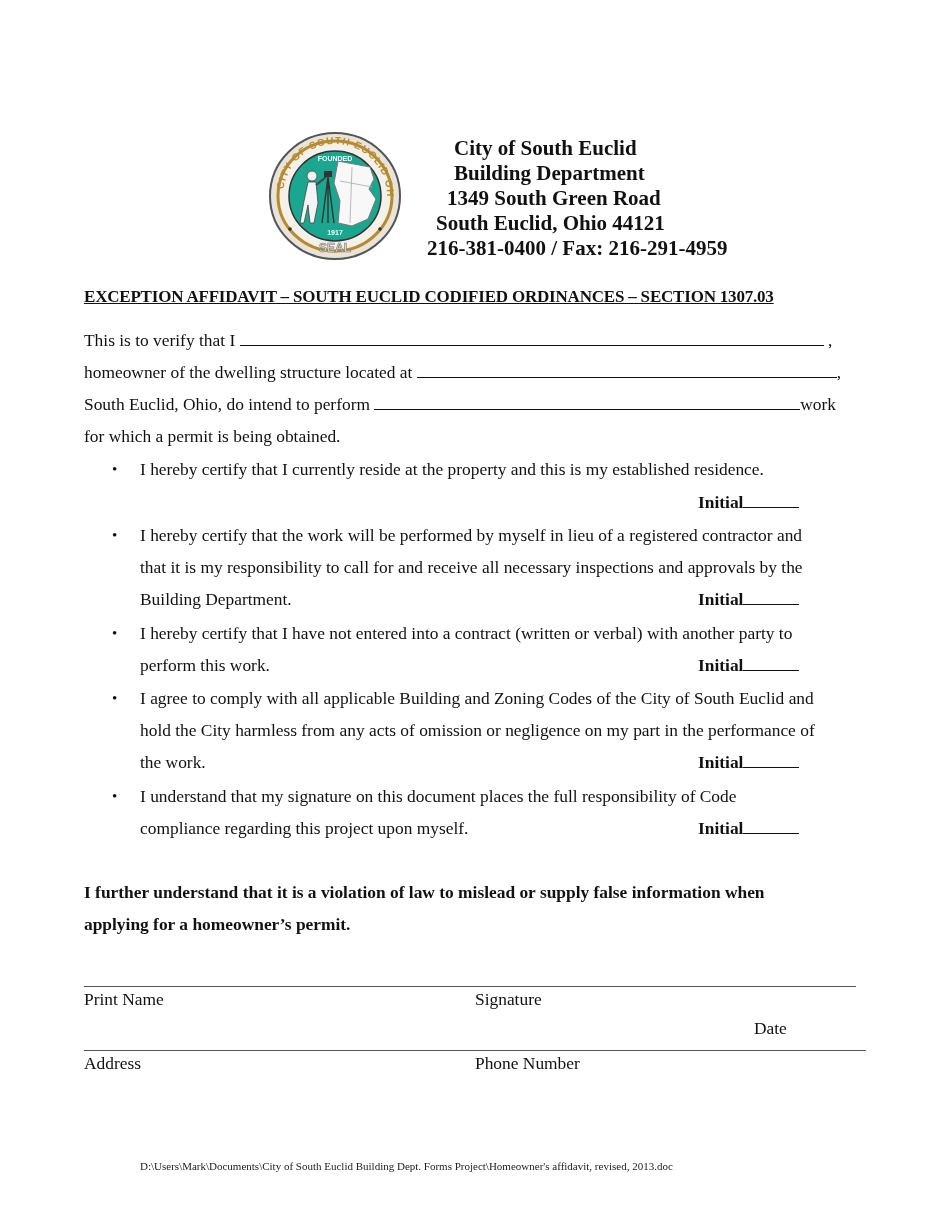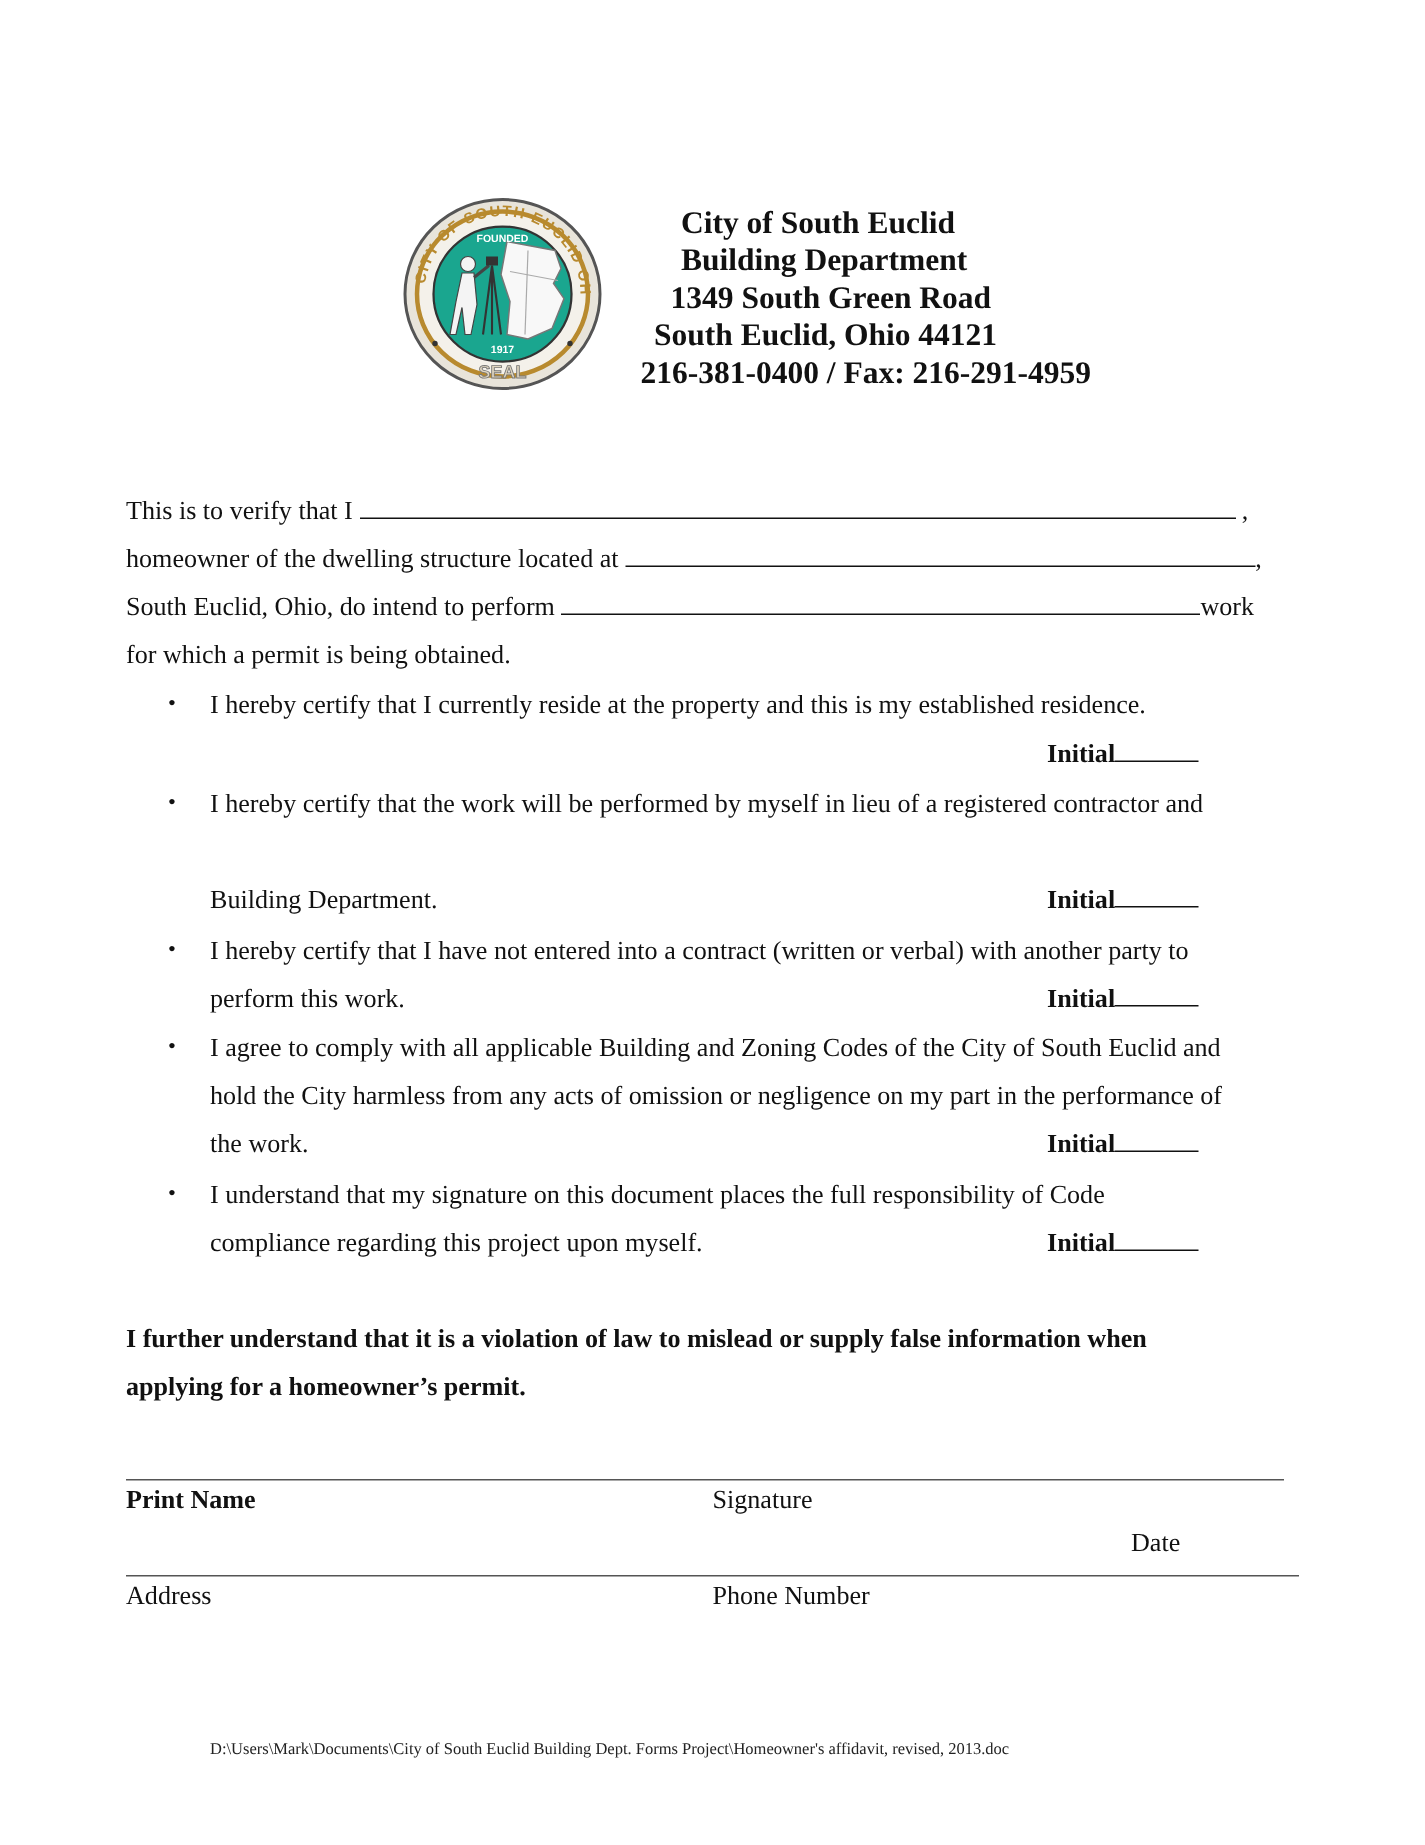--- a/index.html
+++ b/index.html
@@ -155,20 +155,21 @@
   </div>
 
   <div class="letterhead">
     <div class="lh-line lh-1">City of South Euclid</div>
     <div class="lh-line lh-2">Building Department</div>
     <div class="lh-line lh-3">1349 South Green Road</div>
     <div class="lh-line lh-4">South Euclid, Ohio  44121</div>
     <div class="lh-line lh-5">216-381-0400 / Fax: 216-291-4959</div>
   </div>
 
+  <div class="doc-title">EXCEPTION AFFIDAVIT – SOUTH EUCLID CODIFIED ORDINANCES – SECTION 1307.03</div>
 
   <div class="line" style="top:330px;">
     <span>This is to verify that I</span>
     <span class="blank" style="width:584px;"></span>
     <span>,</span>
   </div>
   <div class="line" style="top:362px;">
     <span>homeowner of the dwelling structure located at</span>
     <span class="blank" style="width:420px;"></span><span>,</span>
   </div>
@@ -179,20 +180,21 @@
   <div class="line" style="top:426px;">for which a permit is being obtained.</div>
 
   <div class="bullet" style="top:461px;">•</div>
   <div class="btext" style="top:459px;">I hereby certify that I currently reside at the property and this is my established residence.</div>
   <div class="initial" style="top:492px;">
     <span>Initial</span><span class="ul"></span>
   </div>
 
   <div class="bullet" style="top:527px;">•</div>
   <div class="btext" style="top:525px;">I hereby certify that the work will be performed by myself in lieu of a registered contractor and</div>
+  <div class="btext" style="top:557px;">that it is my responsibility to call for and receive all necessary inspections and approvals by the</div>
   <div class="btext" style="top:589px;">Building Department.</div>
   <div class="initial" style="top:589px;">
     <span>Initial</span><span class="ul"></span>
   </div>
 
   <div class="bullet" style="top:625px;">•</div>
   <div class="btext" style="top:623px;">I hereby certify that I have not entered into a contract (written or verbal) with another party to</div>
   <div class="btext" style="top:655px;">perform this work.</div>
   <div class="initial" style="top:655px;">
     <span>Initial</span><span class="ul"></span>
@@ -210,21 +212,21 @@
   <div class="btext" style="top:786px;">I understand that my signature on this document places the full responsibility of Code</div>
   <div class="btext" style="top:818px;">compliance regarding this project upon myself.</div>
   <div class="initial" style="top:818px;">
     <span>Initial</span><span class="ul"></span>
   </div>
 
   <div class="warning" style="top:882px;font-family:Liberation Serif, serif;">I further understand that it is a violation of law to mislead or supply false information when</div>
   <div class="warning" style="top:914px;">applying for a homeowner’s permit.</div>
 
   <div class="sig-rule" style="top:986px; width:772px;"></div>
-  <div class="sig-label" style="left:84px; top:989px;font-weight:bold;">Print Name</div>
+  <div class="sig-label" style="left:84px; top:989px;">Print Name</div>
   <div class="sig-label" style="left:475px; top:989px;">Signature</div>
   <div class="sig-label" style="left:754px; top:989px;margin-top:29px;">Date</div>
 
   <div class="sig-rule" style="top:1050px; width:782px;"></div>
   <div class="sig-label" style="left:84px; top:1053px;">Address</div>
   <div class="sig-label" style="left:475px; top:1053px;">Phone Number</div>
 
   <div class="footer-path">D:\Users\Mark\Documents\City of South Euclid Building Dept. Forms Project\Homeowner's affidavit, revised, 2013.doc</div>
 
 </div>

